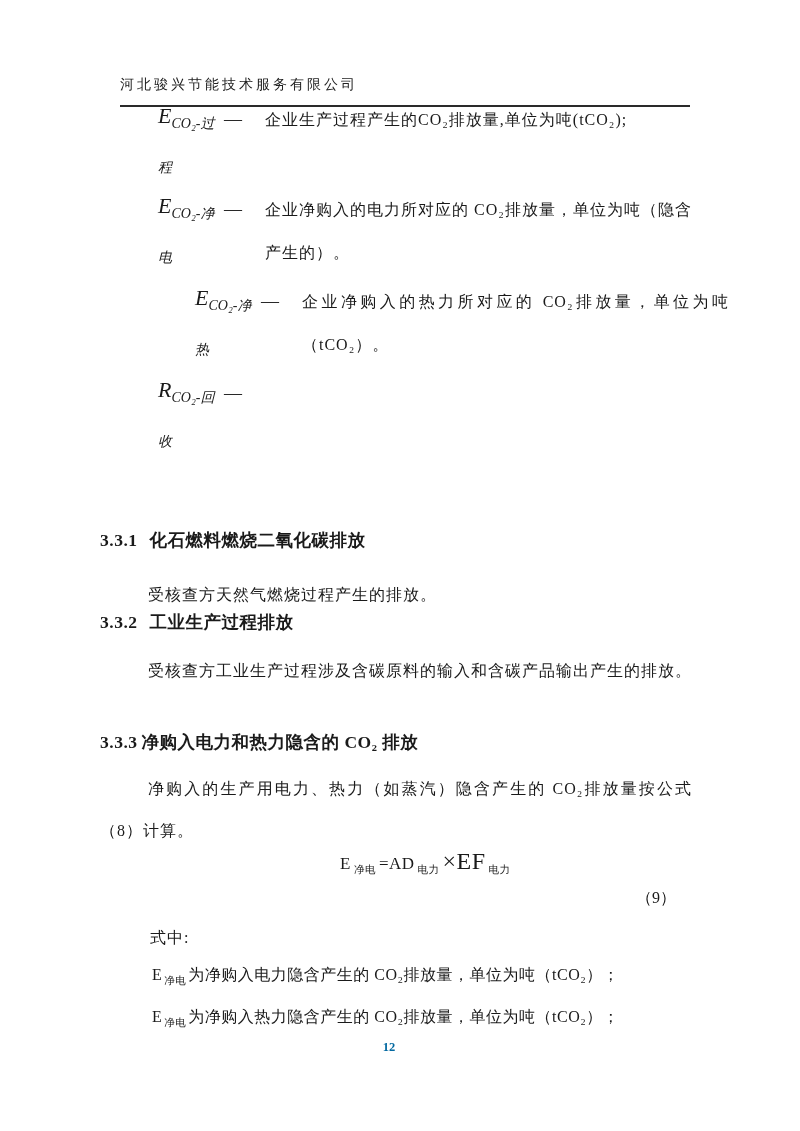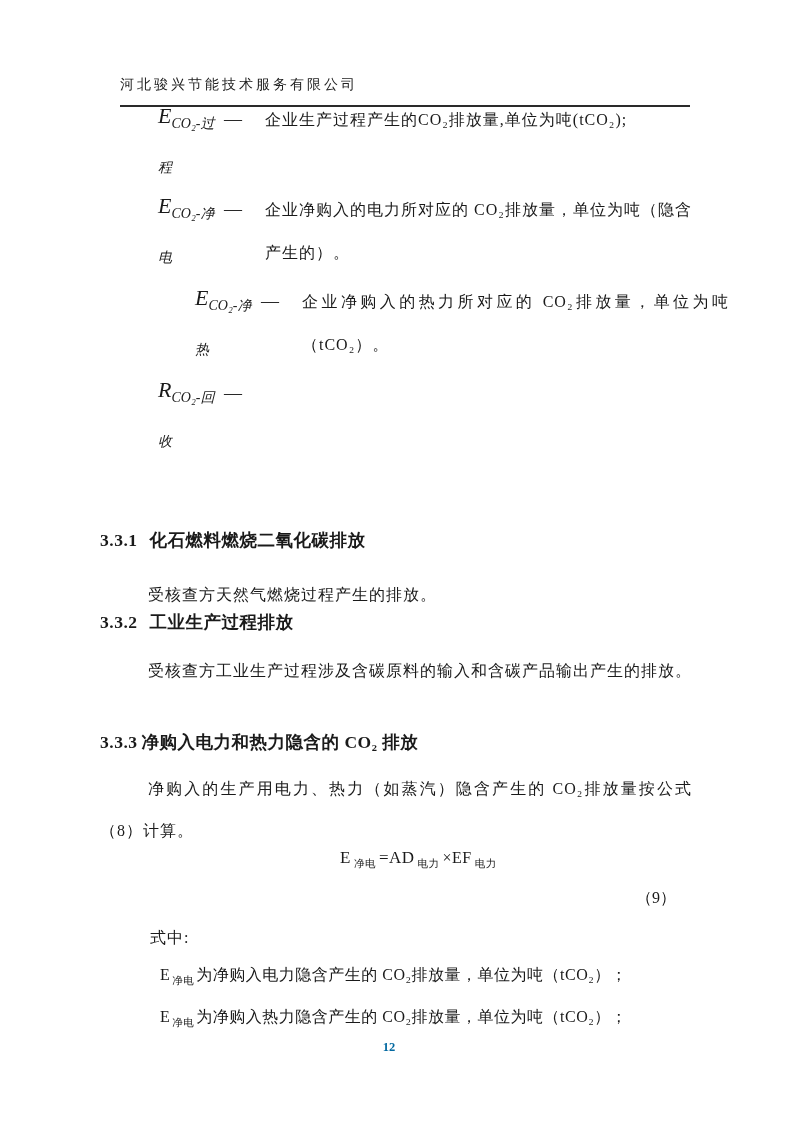--- a/index.html
+++ b/index.html
@@ -41,27 +41,27 @@
   }
   .h1{top:528px;}
   .p1{top:574px;}
   .h2{top:610px;}
   .p2{top:650px;}
   .h3{top:730px;}
   .p3{top:768px;}
   
   .formula{position:absolute;font-size:17px;letter-spacing:0.5px;}
   .formula sub{font-size:10.5px;margin:0 3px 0 3px;}
-  .formula .times{font-size:16px;text-align:center;}
+  .formula .times{font-size:24px;text-align:center;}
   .f1{top:848px;left:340px;}
   .f2{top:888px;left:396px;}
   .eq-num{position:absolute;top:888px;left:636px;font-size:16px;}
   
   .where-label{position:absolute;top:928px;left:150px;font-size:16px;letter-spacing:1px;}
-  .where-item{position:absolute;left:160px;width:545px;font-size:16px;letter-spacing:0.5px;}
+  .where-item{position:absolute;left:152px;width:545px;font-size:16px;letter-spacing:0.5px;}
   .where-item sub{font-size:10.5px;margin:0 2px;}
   .w1{top:965px;}
   .w2{top:1007px;}
   
   .footer{position:absolute;top:1040px;left:0;width:778px;text-align:center;
     font-size:12.5px;font-weight:bold;color:#0369a1;}
 </style>
 </head>
 <body>
 

